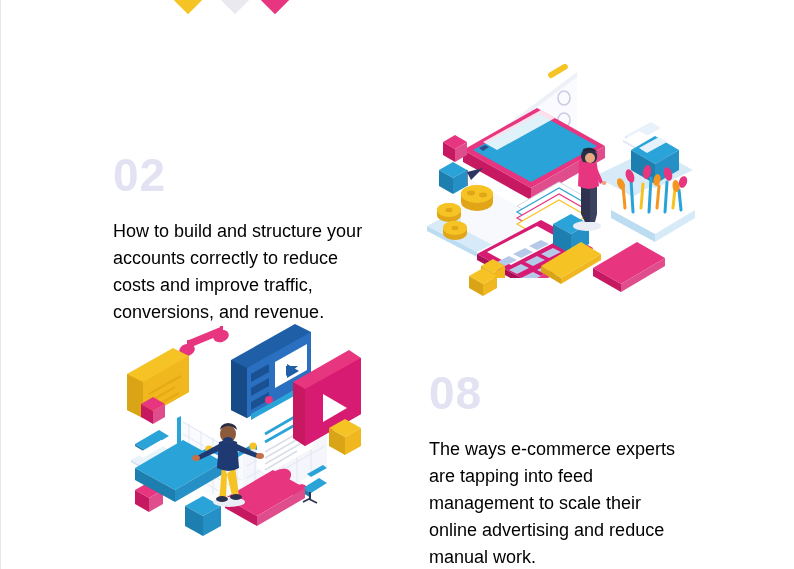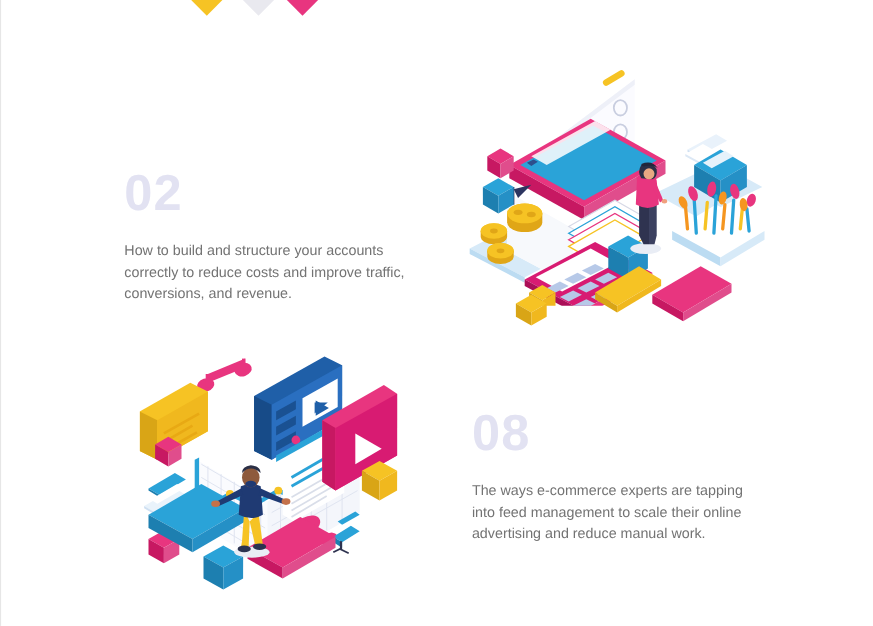--- a/index.html
+++ b/index.html
@@ -42,23 +42,23 @@
   .big-number {
     font-size: 46px;
     font-weight: 700;
     letter-spacing: 1px;
     line-height: 1;
     color: #e2e2f2;
     margin: 0 0 20px 0;
     font-family: "Liberation Sans", sans-serif;
   }
   .body-copy {
-    font-size: 13px;
+    font-size: 18px;
     line-height: 1.5;
-    color: #737373;
+    color: #000000;
     margin: 0;
     max-width: 255px;
   }
 
   
   .illus { position: absolute; }
   .illus svg { display: block; }
 </style>
 </head>
 <body>

